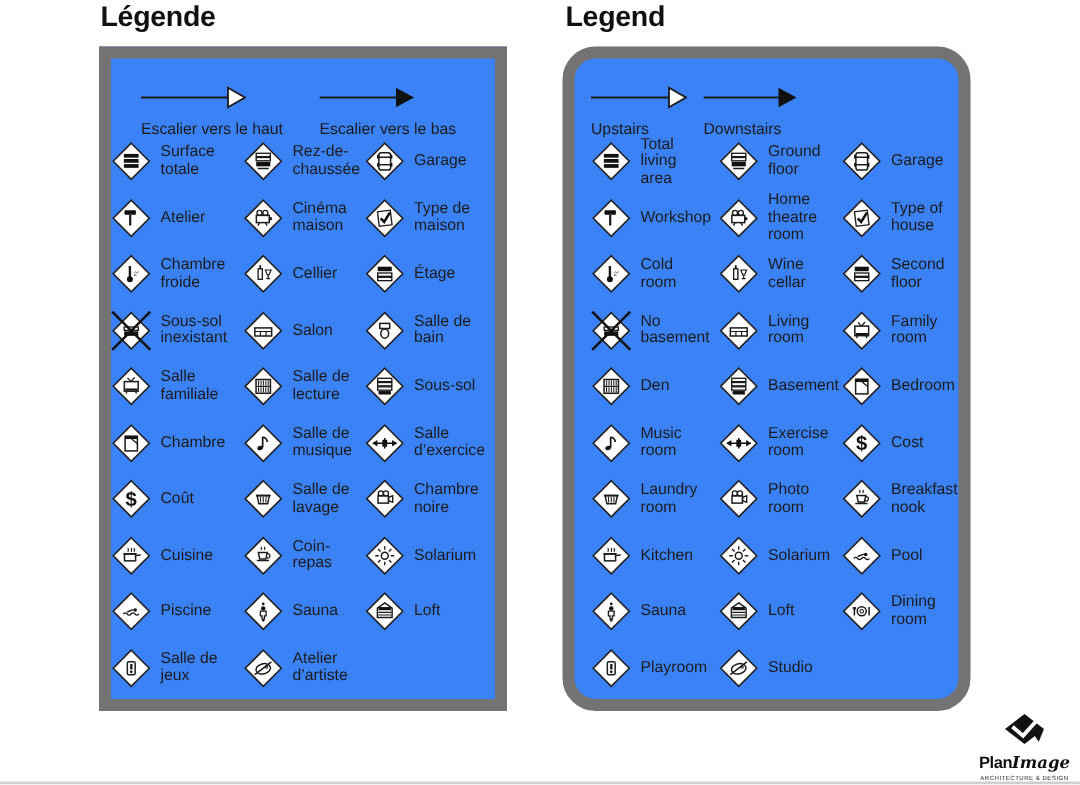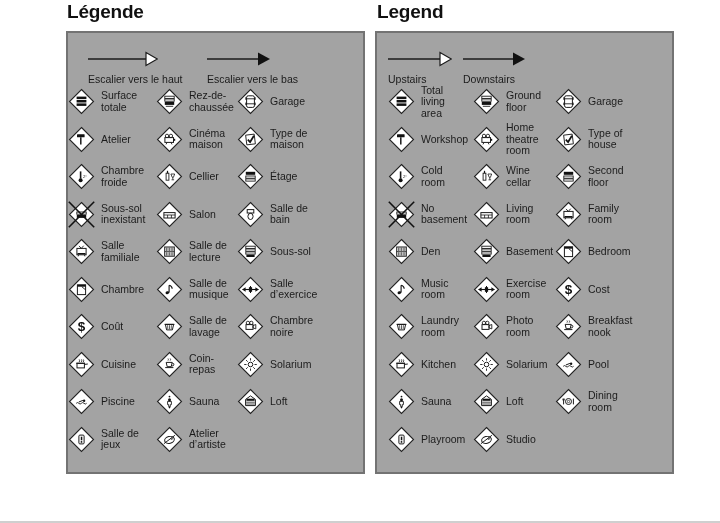--- a/index.html
+++ b/index.html
@@ -1,23 +1,23 @@
 <!DOCTYPE html>
 <html><head>
 <meta charset="utf-8">
 <style>
   html,body{margin:0;padding:0;background:#fff;}
   .stage{position:relative;width:720px;height:523px;background:#fff;overflow:hidden;
          font-family:"Liberation Sans",sans-serif;color:#1b1b1b;box-sizing:border-box;
          border-bottom:2px solid #cfcfcf;}
   .panel-title{position:absolute;top:1px;margin:0;font-size:19px;font-weight:bold;color:#101010;letter-spacing:-0.2px;}
   .title-fr{left:67px;} .title-en{left:377px;}
-  .panel{position:absolute;top:31px;width:299px;height:443px;border:2px solid #737373;
-         box-sizing:border-box;background:#a3a3a3;}
-  .panel-fr{left:66px;} .panel-en{left:375px;}
+  .panel{position:absolute;top:31px;width:272px;height:443px;border:8px solid #737373;
+         box-sizing:border-box;background:#3b82f6;}
+  .panel-fr{left:66px;} .panel-en{left:375px;border-radius:22px;}
   .arrow-item{position:absolute;top:17px;}
   .panel-fr .arrow-1{left:20px;} .panel-fr .arrow-2{left:139px;}
   .panel-en .arrow-1{left:11px;} .panel-en .arrow-2{left:86px;}
   .arrow-label{font-size:10.5px;line-height:11px;margin-top:2px;white-space:nowrap;color:#1b1b1b;}
   .grid{position:absolute;left:0;top:50px;display:grid;grid-auto-rows:37.5px;grid-auto-flow:row;}
   .panel-fr .grid{grid-template-columns:88px 81px 106px;}
   .panel-en .grid{grid-template-columns:85px 82px 106px;}
   .cell{display:flex;align-items:center;}
   .panel-fr .cell{}
   .panel-en .cell{padding-left:11px;}
@@ -821,14 +821,23 @@
             <circle cx="15.7" cy="12.7" r="0.8" fill="none" stroke="#1b1b1b" stroke-width="0.7"></circle>
             <line x1="7.9" y1="17.7" x2="18.9" y2="9.3" stroke="#1b1b1b" stroke-width="1"></line>
           </svg>
           <div class="lbl">
             <div>Studio</div>
           </div>
         </div>
       </div>
   </div>
 
+  <div class="logo">
+    <svg width="34" height="24" viewBox="0 0 34 24">
+      <path d="M17,0 L30,10 L17,20 L4,10 Z" fill="#111"></path>
+      <path d="M9,8.5 L16,14.5 L25.5,4" stroke="#fff" stroke-width="2.6" fill="none"></path>
+      <path d="M23,13.5 L30,10 L26.5,18.5 Z" fill="#111"></path>
+    </svg>
+    <div class="brand"><span class="plan">Plan</span><span class="image">Image</span></div>
+    <div class="tagline">ARCHITECTURE &amp; DESIGN</div>
+  </div>
 
 </div>
 
 </body></html>

